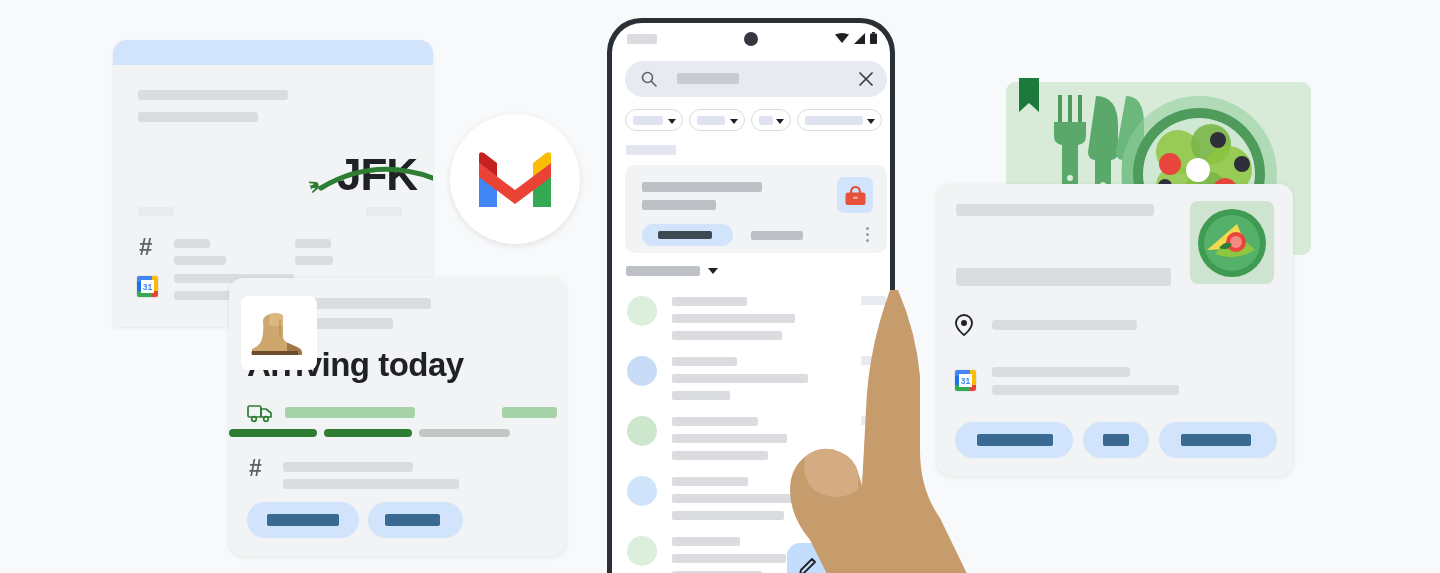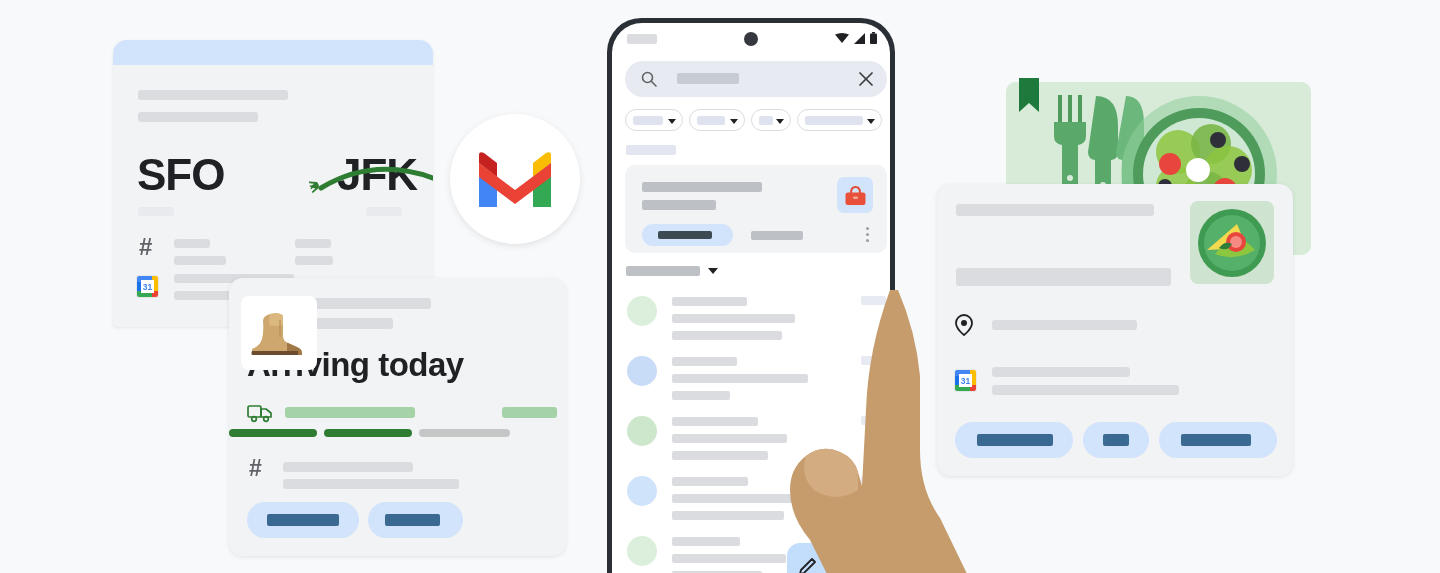--- a/index.html
+++ b/index.html
@@ -148,21 +148,20 @@
 </head>
 <body>
 
 <div class="stage">
 
   <div id="flight-card">
     <div class="hdr"></div>
     <div class="bar fc-line1"></div>
     <div class="bar fc-line2"></div>
 
-    <div class="sfo">SFO</div>
     <div class="jfk">JFK</div>
 
     <div class="arcwrap">
       <svg width="150" height="50" viewBox="0 0 150 50">
         <path d="M18 36 Q 75 2 140 30" stroke="#2e7d32" stroke-width="5" fill="none" stroke-linecap="round"></path>
         <g transform="translate(4,28) rotate(-18) scale(0.62)">
           <path d="M14 8 L2 3 L2 6 L9 9.2 L4.5 11 L2.2 9.8 L1 10.6 L2.6 13 L1 15.4 L2.2 16.2 L4.5 15 L9 16.8 L2 20 L2 23 L14 18 Q17 13 14 8 Z" fill="#2e7d32"></path>
         </g>
       </svg>
     </div>

